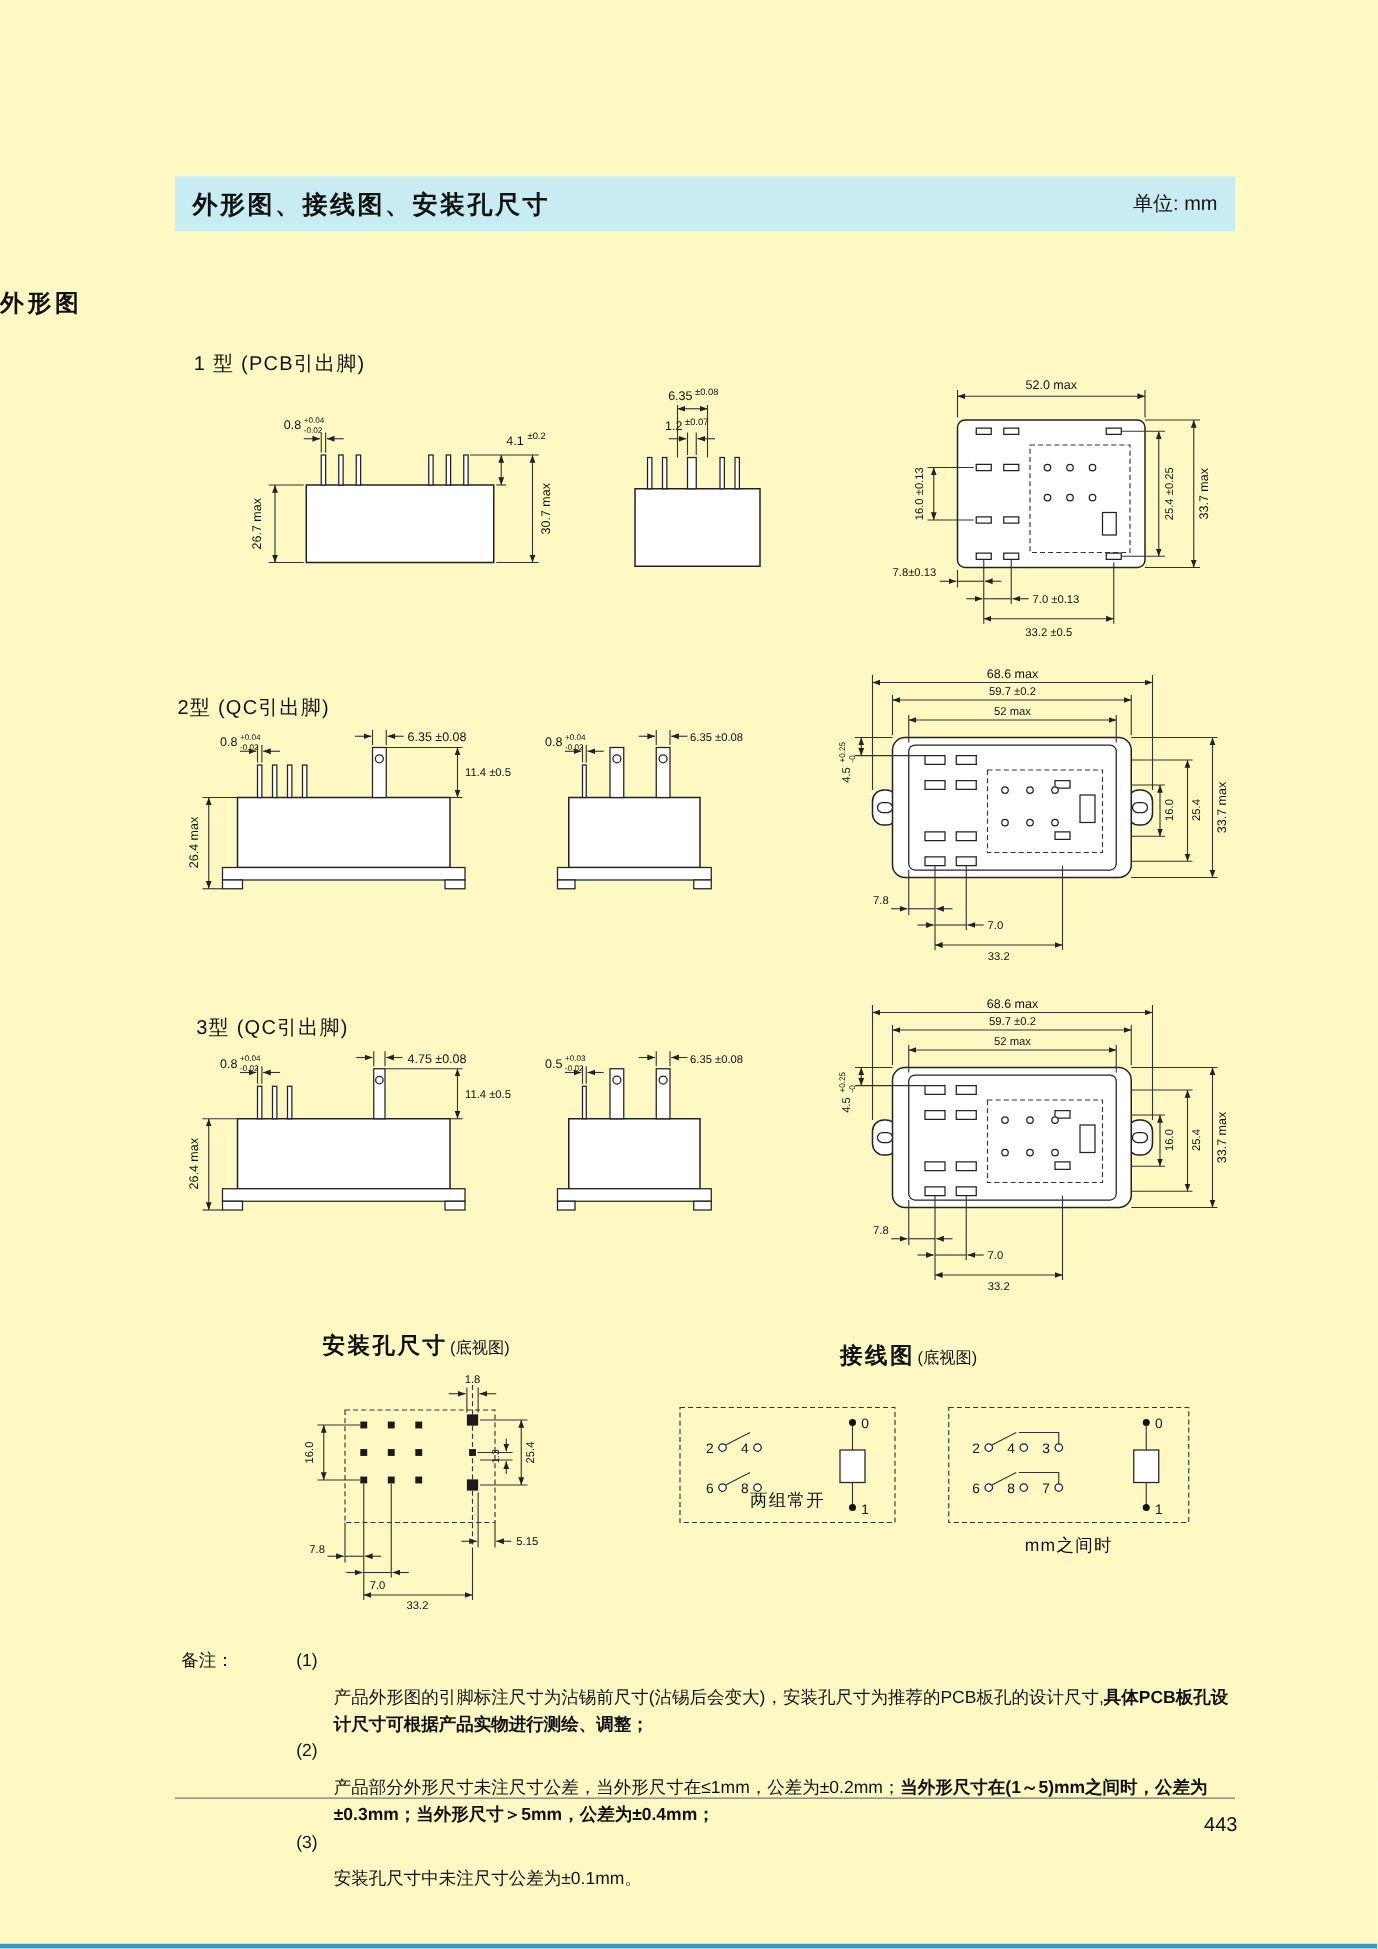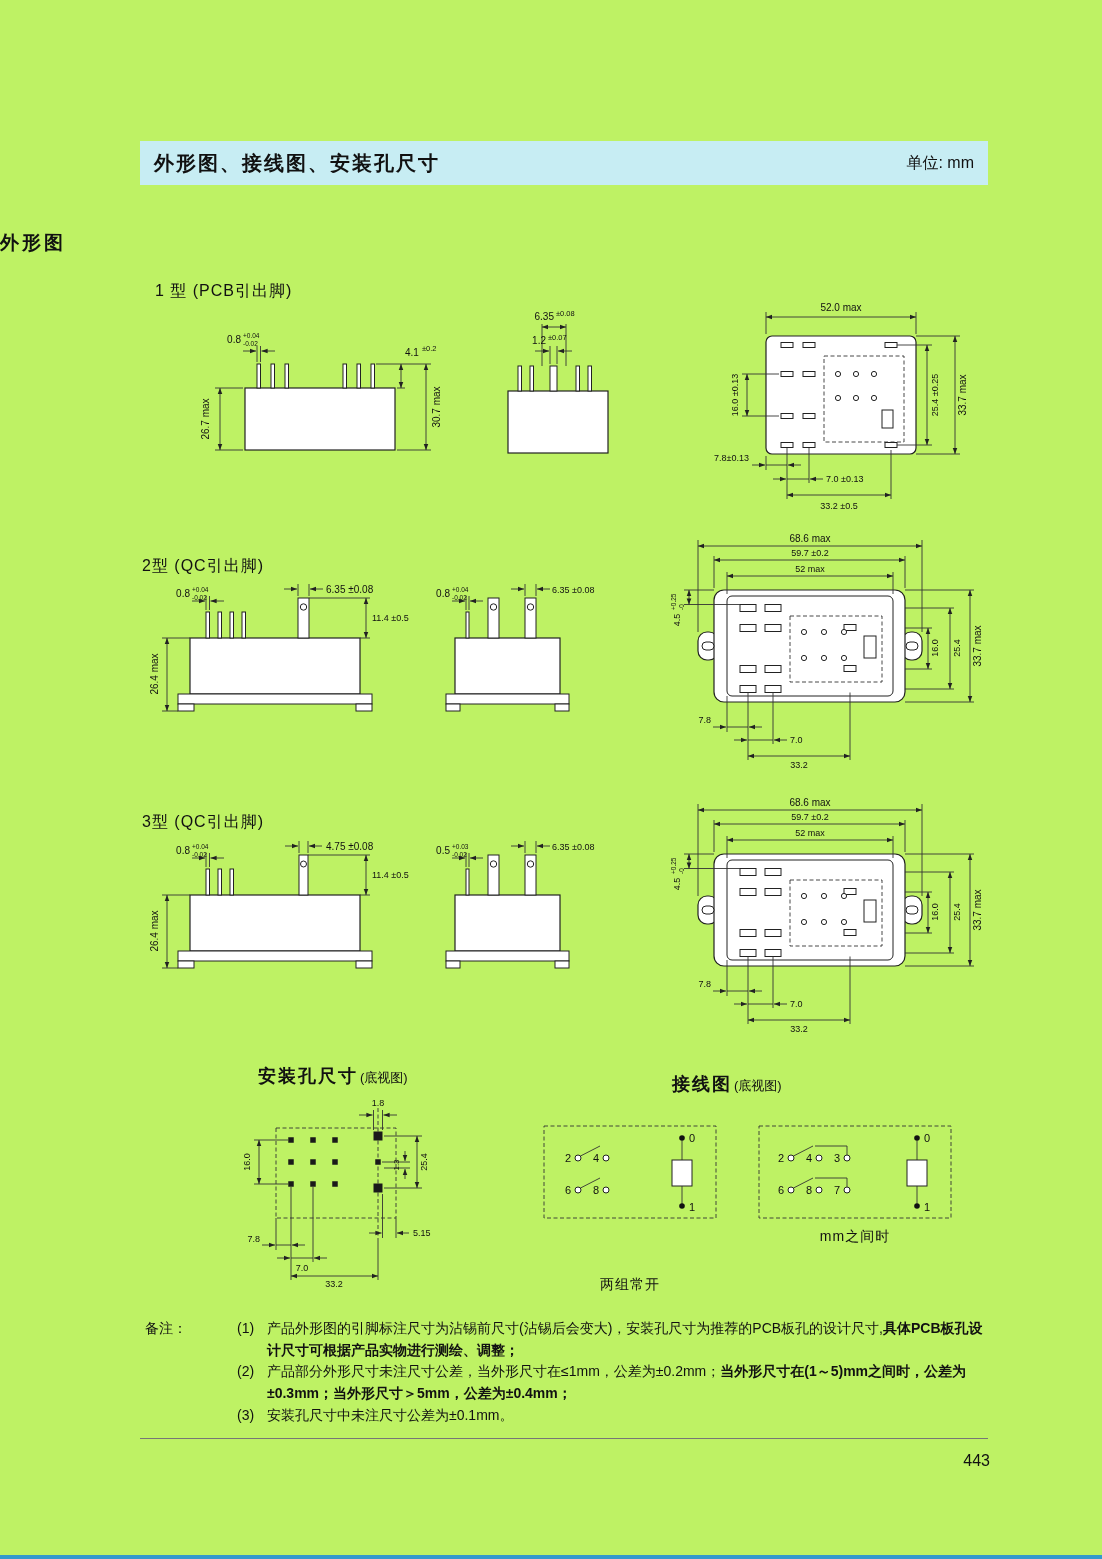--- a/index.html
+++ b/index.html
@@ -1,17 +1,17 @@
 <!DOCTYPE html>
 <html><head>
 <meta charset="utf-8">
 <style>
   html,body{margin:0;padding:0;background:#fff;}
   body{font-family:"Liberation Sans","DejaVu Sans",sans-serif;color:#111;}
-  #page{position:relative;width:1102px;height:1559px;background:#bef264;overflow:hidden;}
+  #page{position:relative;width:1102px;height:1559px;background:#fef9c3;overflow:hidden;}
   .abs{position:absolute;}
   .header-bar{left:140px;top:141px;width:848px;height:44px;background:#c7edf3;display:flex;align-items:center;justify-content:space-between;padding:0 14px;box-sizing:border-box;}
   .header-title{font-size:20px;font-weight:bold;letter-spacing:2px;}
   .header-unit{font-size:16px;}
   .main-title{left:0;top:230px;width:1102px;font-size:19px;font-weight:bold;letter-spacing:3px;}
   .type-label{font-size:16px;letter-spacing:1px;}
   .sec-title .st-main{font-size:18px;font-weight:bold;letter-spacing:2px;text-align:center;}
   .sec-title .st-sub{font-size:13px;margin-left:2px;}
   .caption{font-size:14px;text-align:center;letter-spacing:1px;}
   svg.drawing{position:absolute;overflow:visible;}
@@ -22,21 +22,21 @@
   .th{stroke:#222;stroke-width:1;fill:#fff;}
   .dash{stroke:#333;stroke-width:0.9;fill:none;stroke-dasharray:4 2.5;}
   .hole{fill:#1a1a1a;stroke:none;}
   .circ{stroke:#222;stroke-width:1;fill:#fff;}
   .dot{fill:#111;stroke:none;}
   .notes{left:145px;top:1318px;width:845px;font-size:14px;line-height:1.55;display:flex;gap:36px;}
   .notes-label{width:56px;flex:none;}
   .notes-items{flex:1;}
   .note-item{display:flex;}
   .note-num{width:30px;flex:none;}
-  .note-text{flex:1;}
+  .note-text{flex:1;margin-top:29px;}
   .foot-line{left:140px;top:1438px;width:848px;height:0;border-top:1.5px solid #777;}
   .page-num{left:940px;top:1452px;width:50px;text-align:right;font-size:16px;}
   .bottom-strip{left:0;top:1555px;width:1102px;height:4px;background:#3399cc;}
 </style>
 </head>
 <body>
 
 <div id="page">
 
   <svg width="0" height="0" style="position:absolute">
@@ -318,21 +318,21 @@
       </g>
       <text class="d9" transform="translate(268,116) rotate(-90)" text-anchor="middle">16.0</text>
       <text class="d9" transform="translate(290,116) rotate(-90)" text-anchor="middle">25.4</text>
       <text class="d10" transform="translate(311,114) rotate(-90)" text-anchor="middle">33.7 max</text>
       <text class="d9" x="41" y="191" text-anchor="end">7.8</text>
       <text class="d9" x="120" y="211">7.0</text>
       <text class="d9" x="129" y="236" text-anchor="middle">33.2</text>
     </g>
   </svg>
 
-  <div class="abs type-label" style="left:142px;top:812px">3型 (QC引出脚)</div>
+  <div class="abs type-label" style="left:157px;top:812px">3型 (QC引出脚)</div>
 
   <svg class="drawing" style="left:148px;top:833px" width="270" height="168" viewBox="0 0 270 168">
     <g>
       <rect class="ol" x="42" y="62" width="170" height="56"></rect>
       <rect class="th" x="30" y="118" width="194" height="10"></rect>
       <rect class="th" x="30" y="128" width="16" height="7"></rect>
       <rect class="th" x="208" y="128" width="16" height="7"></rect>
       <rect class="th" x="58" y="36" width="3.5" height="26"></rect>
       <rect class="th" x="70" y="36" width="3.5" height="26"></rect>
       <rect class="th" x="82" y="36" width="3.5" height="26"></rect>
@@ -561,21 +561,21 @@
     </g>
     <g>
       <text class="d11" x="31" y="40" text-anchor="end">2</text>
       <text class="d11" x="59" y="40" text-anchor="end">4</text>
       <text class="d11" x="31" y="72" text-anchor="end">6</text>
       <text class="d11" x="59" y="72" text-anchor="end">8</text>
       <text class="d11" x="149" y="20">0</text>
       <text class="d11" x="149" y="89">1</text>
     </g>
   </svg>
-  <div class="abs caption" style="left:540px;top:1276px;width:180px">两组常开</div>
+  <div class="abs caption" style="left:540px;top:1192px;width:180px">两组常开</div>
 
   <svg class="drawing" style="left:755px;top:1122px" width="200" height="100" viewBox="0 0 200 100">
     <rect class="dash" x="4" y="4" width="192" height="92"></rect>
     <g>
       <circle class="circ" cx="36" cy="36" r="3"></circle>
       <circle class="circ" cx="64" cy="36" r="3"></circle>
       <circle class="circ" cx="92" cy="36" r="3"></circle>
       <line class="dl" x1="38.5" y1="34" x2="58" y2="24"></line>
       <polyline class="dl" points="92,33 92,24 60,24"></polyline>
       <circle class="circ" cx="36" cy="68" r="3"></circle>

